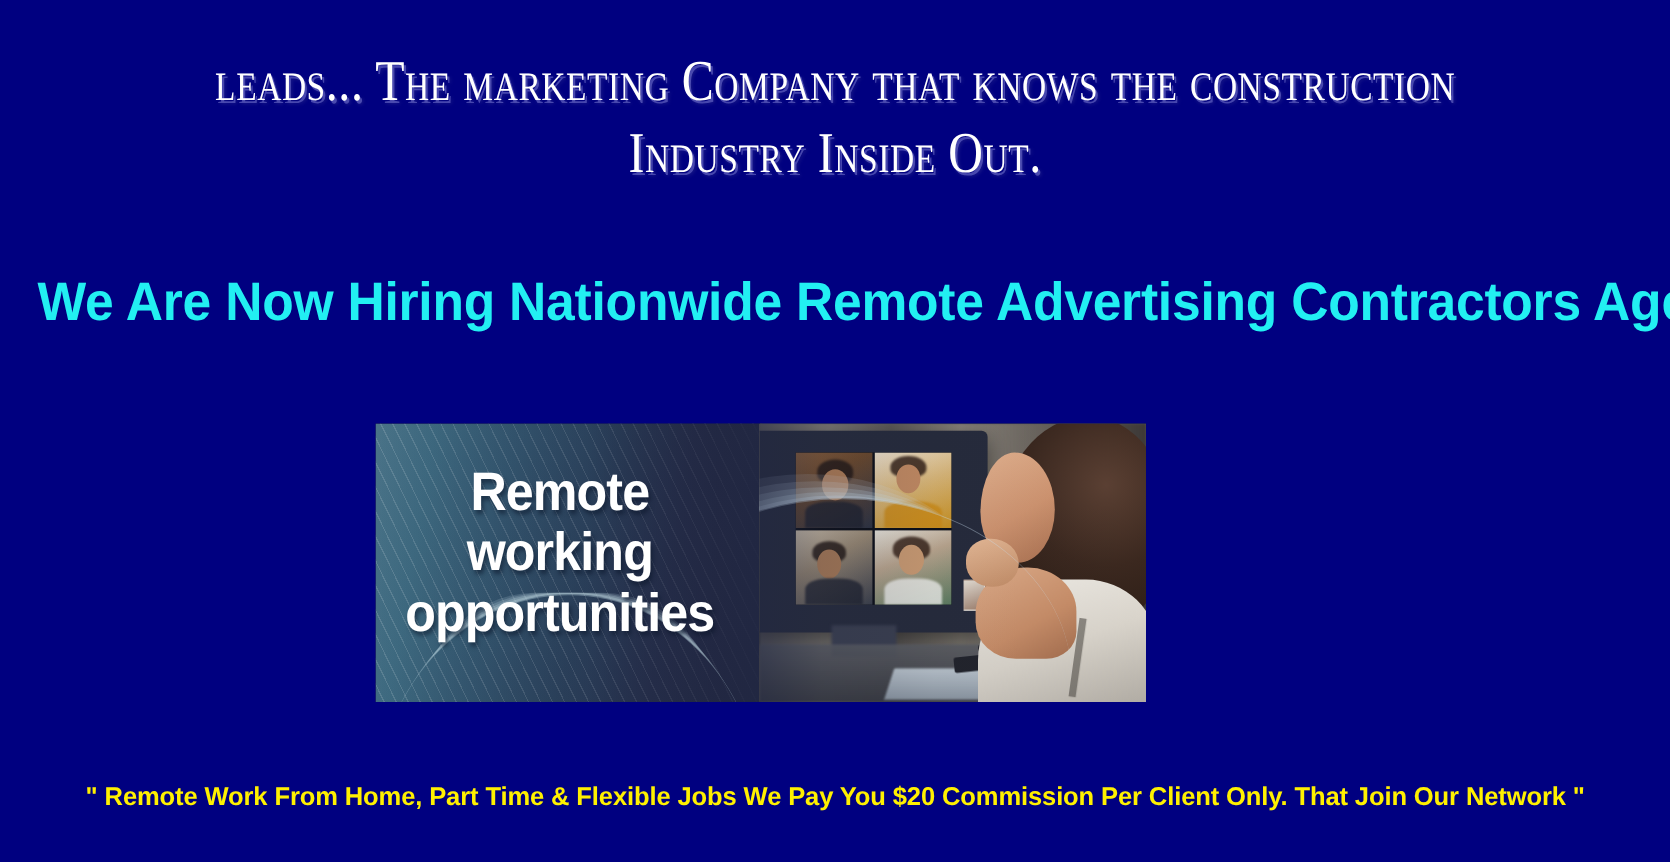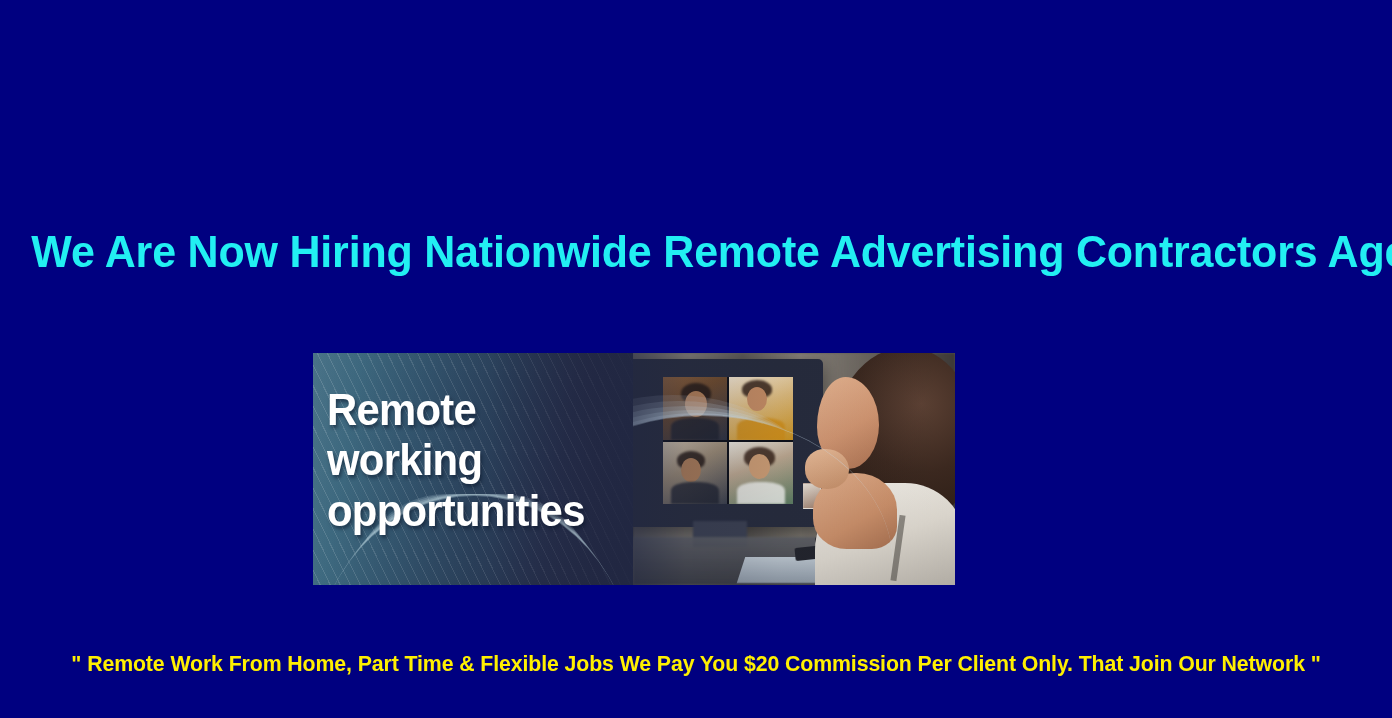--- a/index.html
+++ b/index.html
@@ -89,20 +89,21 @@
     left: 0; top: 0;
     width: 322px; height: 232px;
     background: linear-gradient(100deg,
         #4a7388 0%,
         #3e6a80 14%,
         #34576f 32%,
         #2a3f58 54%,
         #252c48 74%,
         #222740 100%);
     overflow: hidden;
+    text-align: center;
   }
   
   .hatch {
     position: absolute;
     left: -40px; top: -40px;
     width: 420px; height: 320px;
     background: repeating-linear-gradient(
         64deg,
         rgba(255,255,255,0.16) 0px,
         rgba(255,255,255,0.16) 1px,
@@ -362,20 +363,24 @@
     white-space: nowrap;
     transform: scaleX(0.99);
     transform-origin: center top;
   }
 </style>
 </head>
 <body>
 
 <div class="page">
 
+  <div class="headline">
+    <span class="headline-line1">leads... The marketing Company that knows the construction</span>
+    <span class="headline-line2">Industry Inside Out.</span>
+  </div>
 
   <div class="subheadline">We Are Now Hiring Nationwide Remote Advertising Contractors Agents</div>
 
   <div class="banner">
 
     <div class="banner-left">
       <div class="hatch"></div>
       <div class="hatch-fade"></div>
       <div class="curves"></div>
       <div class="banner-text">

